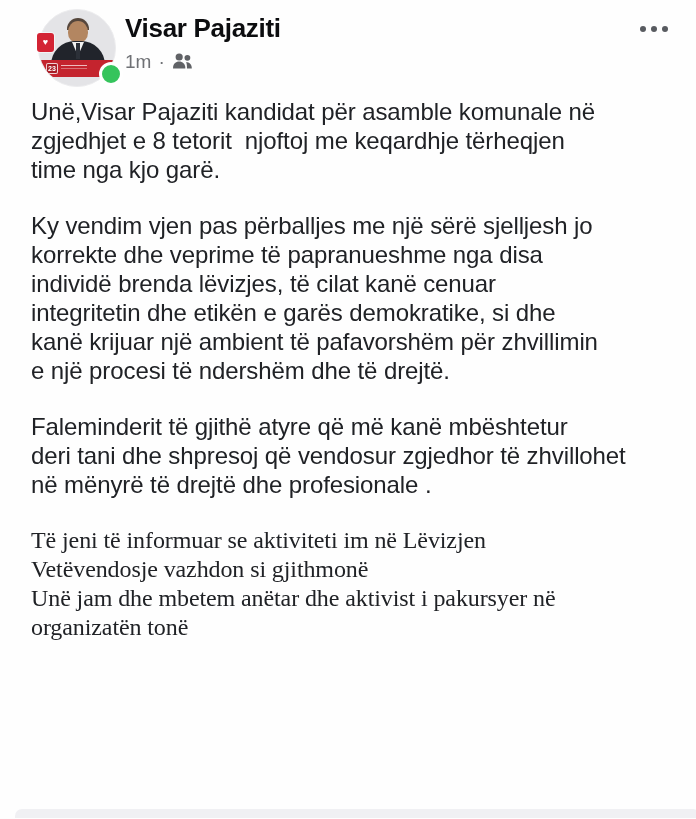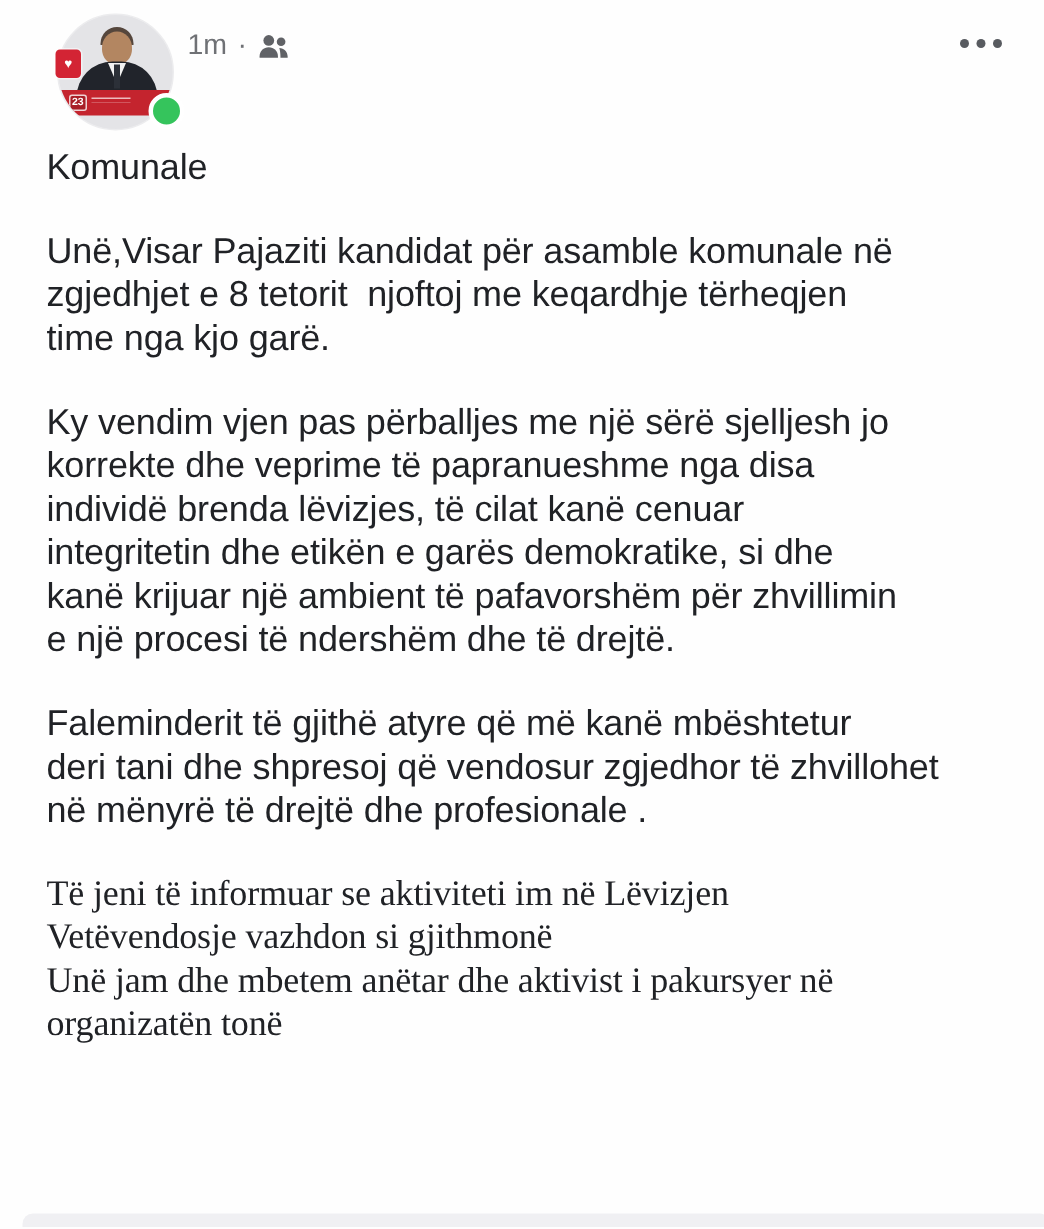--- a/index.html
+++ b/index.html
@@ -60,21 +60,21 @@
     background: #35c45c; border: 3px solid #ffffff;
   }
 
   .head-text { margin-left: 9px; padding-top: 4px; }
   .author-name {
     font-size: 26px; font-weight: 700; color: #0c0d0f;
     letter-spacing: -0.3px; cursor: pointer;
   }
   .meta-row {
     margin-top: 7px;
-    display: flex; align-items: center; gap: 7px;
+    display: flex; align-items: flex-start; gap: 7px;
     color: #6f7175; font-size: 19px;
   }
   .meta-row .ts { cursor: pointer; }
   .friends-icon svg { display: block; fill: #606266; }
 
   .menu-btn {
     margin-left: auto; margin-top: 11px;
     display: flex; gap: 5px; padding: 6px 8px;
     cursor: pointer; border-radius: 6px;
   }
@@ -115,20 +115,21 @@
           <span class="banner-lines"></span>
         </div>
       </div>
       <div class="av-badge">
         <span>♥</span>
       </div>
       <div class="presence-dot"></div>
     </div>
 
     <div class="head-text">
+      <div class="author-name">Visar Pajaziti</div>
       <div class="meta-row">
         <span class="ts">1m</span>
         <span class="sep">·</span>
         <span class="friends-icon">
           <svg width="21" height="20" viewBox="0 0 24 22">
             <circle cx="8.2" cy="6.4" r="4.1"></circle>
             <path d="M1.2 18.6c0-4.1 3.1-7 7-7s7 2.9 7 7v1H1.2z"></path>
             <circle cx="17.6" cy="7.4" r="3.3"></circle>
             <path d="M16.2 12.1c3.6.2 6.4 2.9 6.4 6.6v.9h-5.5v-.9c0-2.6-.3-4.9-.9-6.6z"></path>
           </svg>
@@ -138,21 +139,20 @@
 
     <div class="menu-btn" aria-label="Post options">
       <span class="dot"></span>
       <span class="dot"></span>
       <span class="dot"></span>
     </div>
 
   </div>
 
   <div class="post-body">
-    <p>Komunale</p>
     <p>Unë,Visar Pajaziti kandidat për asamble komunale në
 zgjedhjet e 8 tetorit  njoftoj me keqardhje tërheqjen
 time nga kjo garë.</p>
     <p>Ky vendim vjen pas përballjes me një sërë sjelljesh jo
 korrekte dhe veprime të papranueshme nga disa
 individë brenda lëvizjes, të cilat kanë cenuar
 integritetin dhe etikën e garës demokratike, si dhe
 kanë krijuar një ambient të pafavorshëm për zhvillimin
 e një procesi të ndershëm dhe të drejtë.</p>
     <p>Faleminderit të gjithë atyre që më kanë mbështetur

